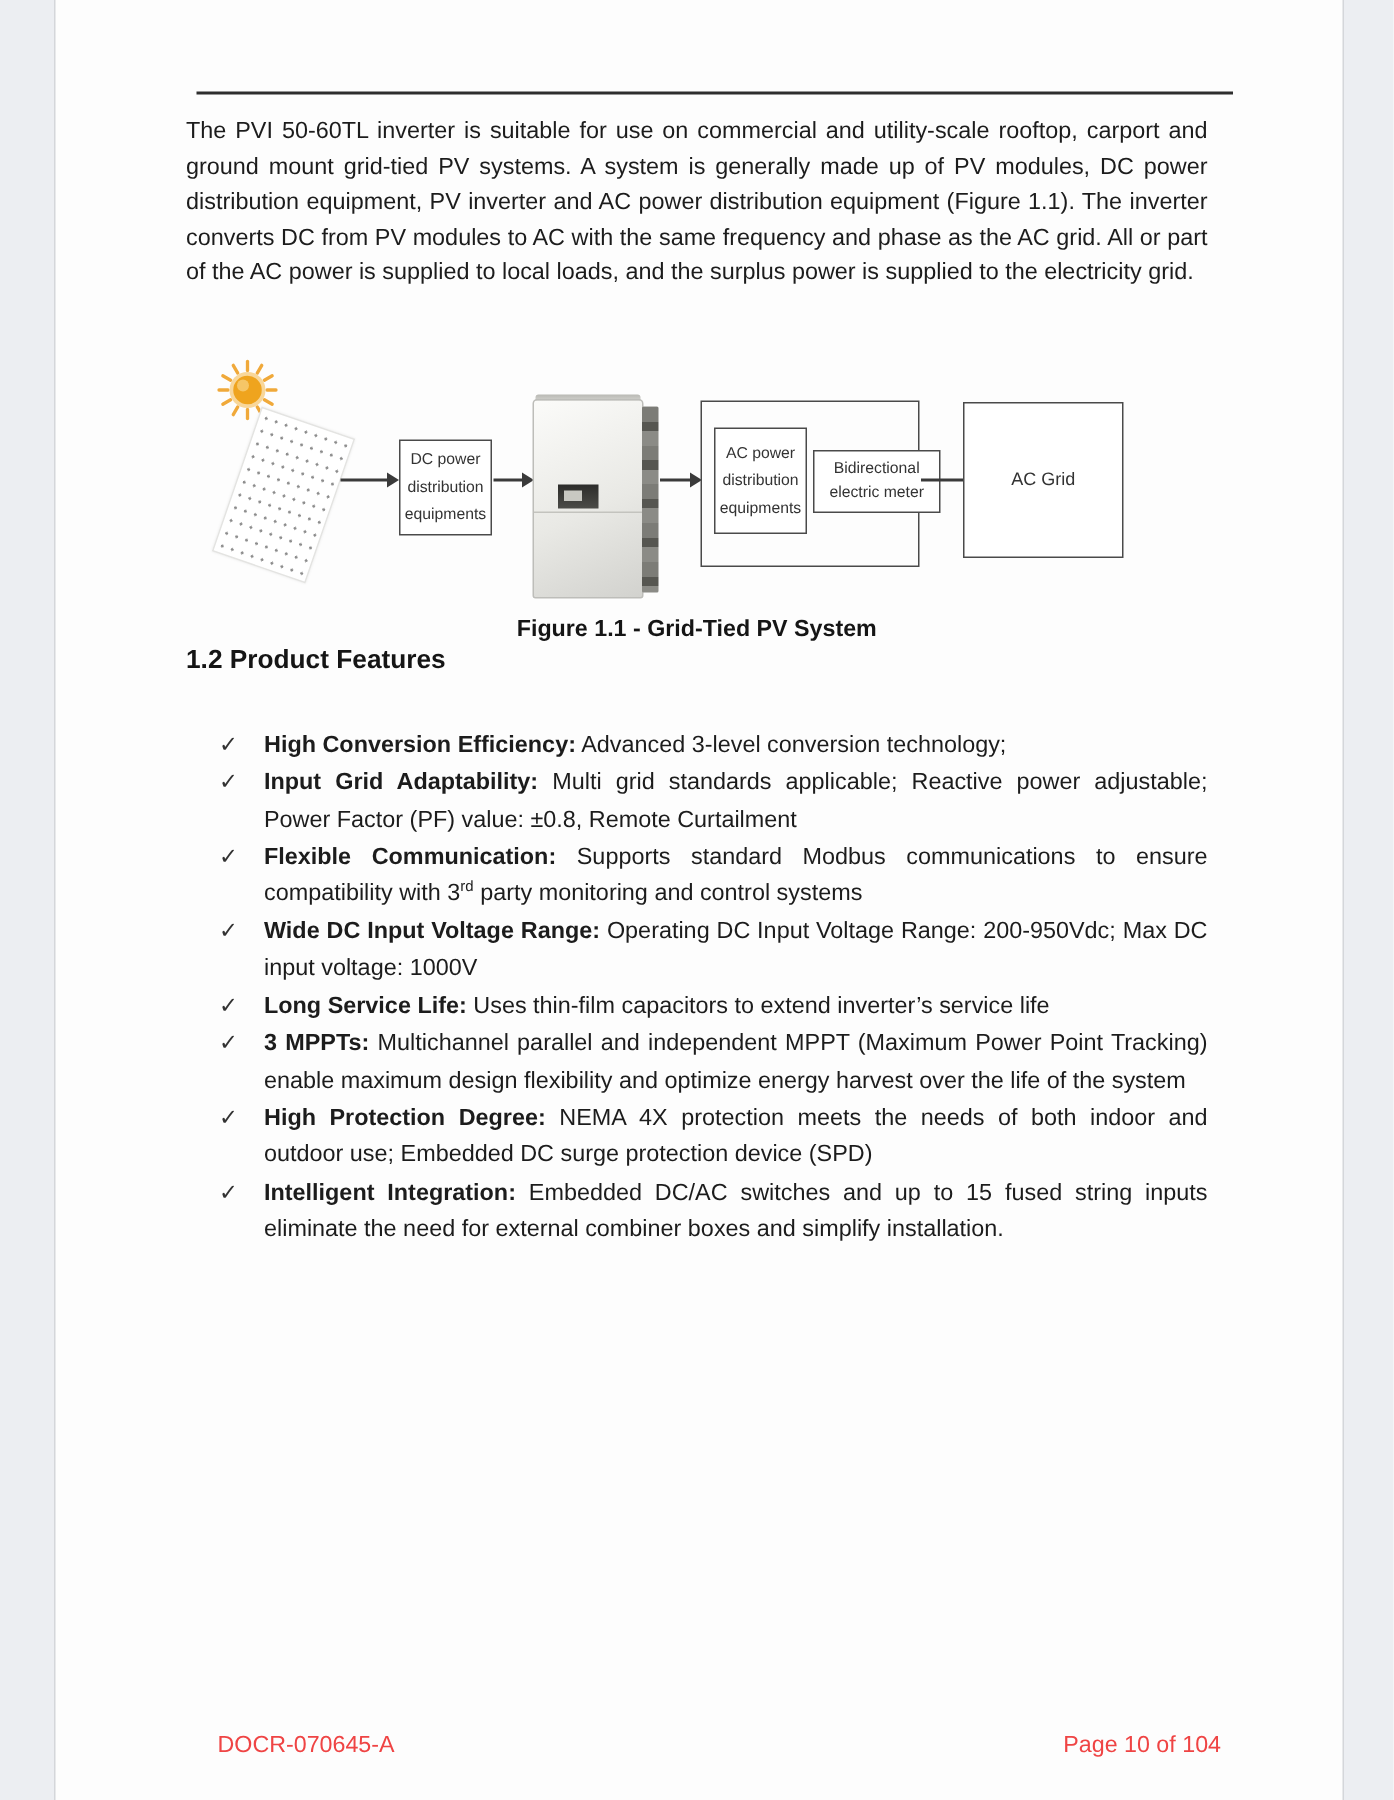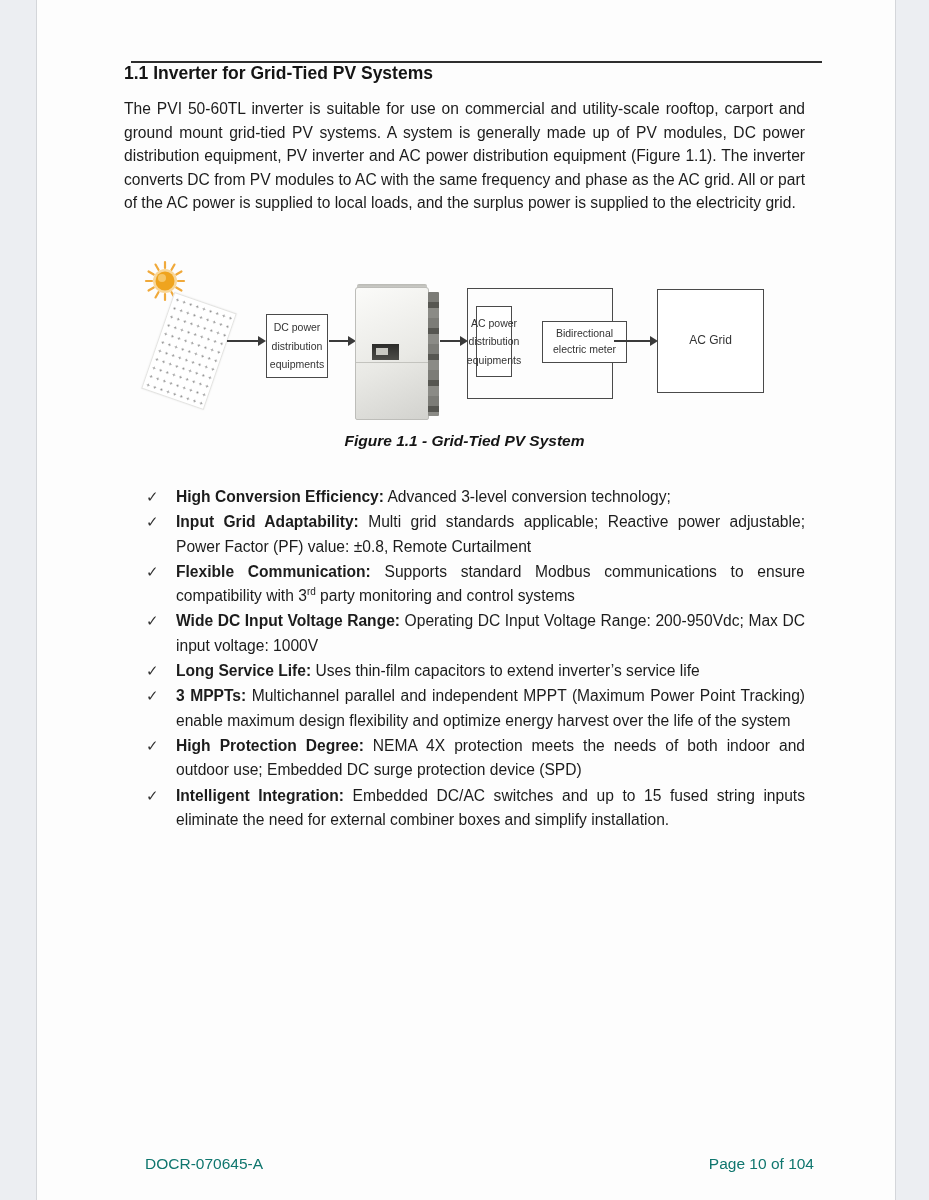--- a/index.html
+++ b/index.html
@@ -46,23 +46,23 @@
     position: absolute;
     border: 1px solid #4a4a4a;
     background: #fff;
     display: flex; align-items: center; justify-content: center;
     text-align: center;
     font-size: 10.5px; line-height: 1.75; color: #333;
     white-space: pre-line;
   }
   .dc-box   { left:142px; top:62px;  width:62px;  height:64px; }
   .group-box{ left:343px; top:36px;  width:146px; height:111px; background:transparent; }
-  .ac-box   { left:352px; top:54px;  width:36px;  height:71px; }
+  .ac-box   { left:352px; top:54px;  width:62px;  height:71px; }
   .meter-box{ left:418px; top:69px;  width:85px;  height:42px; line-height:1.5; }
-  .grid-box { left:533px; top:37px;  width:107px; height:104px; font-size:12px; }
+  .grid-box { left:518px; top:37px;  width:107px; height:104px; font-size:12px; }
   .arrow { position:absolute; height:2px; background:#3a3a3a; }
   .arrow::after {
     content:''; position:absolute; right:-2px; top:-4px;
     border-left:8px solid #3a3a3a;
     border-top:5px solid transparent; border-bottom:5px solid transparent;
   }
   .arrow-1 { left:103px; top:88px; width:37px; }
   .arrow-2 { left:205px; top:88px; width:25px; }
   .arrow-3 { left:316px; top:88px; width:26px; }
   .arrow-4 { left:490px; top:88px; width:42px; }
@@ -99,50 +99,49 @@
     position:absolute; left:17px; top:60px; width:27px; height:16px;
     background: linear-gradient(#2c2c2a,#4c4c48);
   }
   .inv-screen::after {
     content:''; position:absolute; left:4px; top:4px; width:12px; height:7px;
     background:#c8c8c2;
   }
   .inv-seam { position:absolute; left:1px; right:11px; top:78px; height:1px; background:#c3c3be; }
   .caption {
     text-align: center; font-weight: bold; font-size: 15.5px;
-    margin-top: 8px; color:#151515;font-style:italic;
+    margin-top: 8px; color:#151515;
   }
   
   ul.features { list-style:none; margin: 35px 0 0 0; padding: 0; }
   ul.features li {
     position: relative;
     margin: 0 0 1px 22px;
     padding-left: 30px;
     font-size: 15.6px; line-height: 24.3px;
     text-align: justify;
   }
   .chk { position:absolute; left:0; top:0; font-size:15px; color:#333; }
   .l2 { display:block; margin-top:5px; }
   sup { font-size: 10px; line-height: 0; }
   
   .footer {
     position: absolute; top: 1155px; left: 108px; right: 81px;
     display: flex; justify-content: space-between;
-    font-size: 15.5px; color: #0f766e;
+    font-size: 15.5px; color: #ef4444;
   }
 </style>
 </head>
 <body>
 
 <div class="page">
 
   <div class="rule"></div>
 
 
-  <h2 class="sec sec-11">1.1 Inverter for Grid-Tied PV Systems</h2>
 
   <p class="body">The PVI 50-60TL inverter is suitable for use on commercial and utility-scale rooftop, carport and ground mount grid-tied PV systems. A system is generally made up of PV modules, DC power distribution equipment, PV inverter and AC power distribution equipment (Figure 1.1). The inverter converts DC from PV modules to AC with the same frequency and phase as the AC grid. All or part of the AC power is supplied to local loads, and the surplus power is supplied to the electricity grid.</p>
 
   <div class="figure-wrap">
 
     <svg class="sun" width="46" height="46" viewBox="0 0 46 46">
       <g stroke="#f0a93a" stroke-width="2.2" stroke-linecap="round">
         <line x1="36" y1="23" x2="42" y2="23"></line>
         <line x1="36" y1="23" x2="42" y2="23" transform="rotate(30 23 23)"></line>
         <line x1="36" y1="23" x2="42" y2="23" transform="rotate(60 23 23)"></line>
@@ -188,20 +187,21 @@
     <div class="fig-box meter-box">Bidirectional
 electric meter</div>
 
     <div class="arrow arrow-4"></div>
 
     <div class="fig-box grid-box">AC Grid</div>
   </div>
 
   <div class="caption">Figure 1.1 - Grid-Tied PV System</div>
 
+  <h2 class="sec sec-12">1.2 Product Features</h2>
 
   <ul class="features">
     <li>
       <span class="chk">✓</span>
       <b>High Conversion Efficiency:</b>
       <span>Advanced 3-level conversion technology;</span>
     </li>
     <li>
       <span class="chk">✓</span>
       <b>Input Grid Adaptability:</b>

